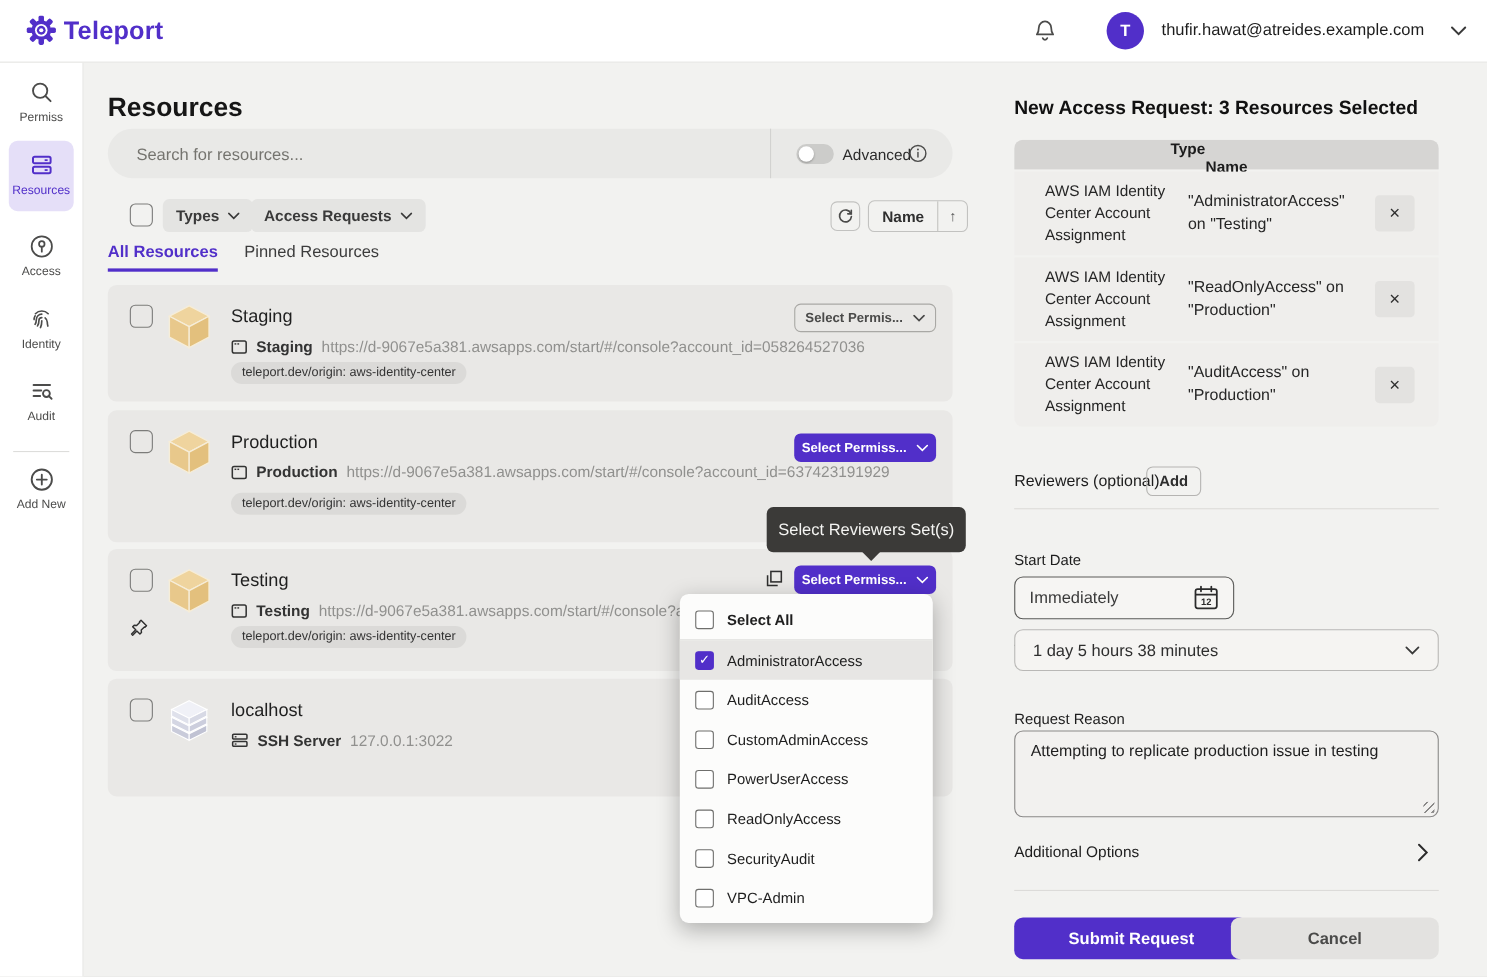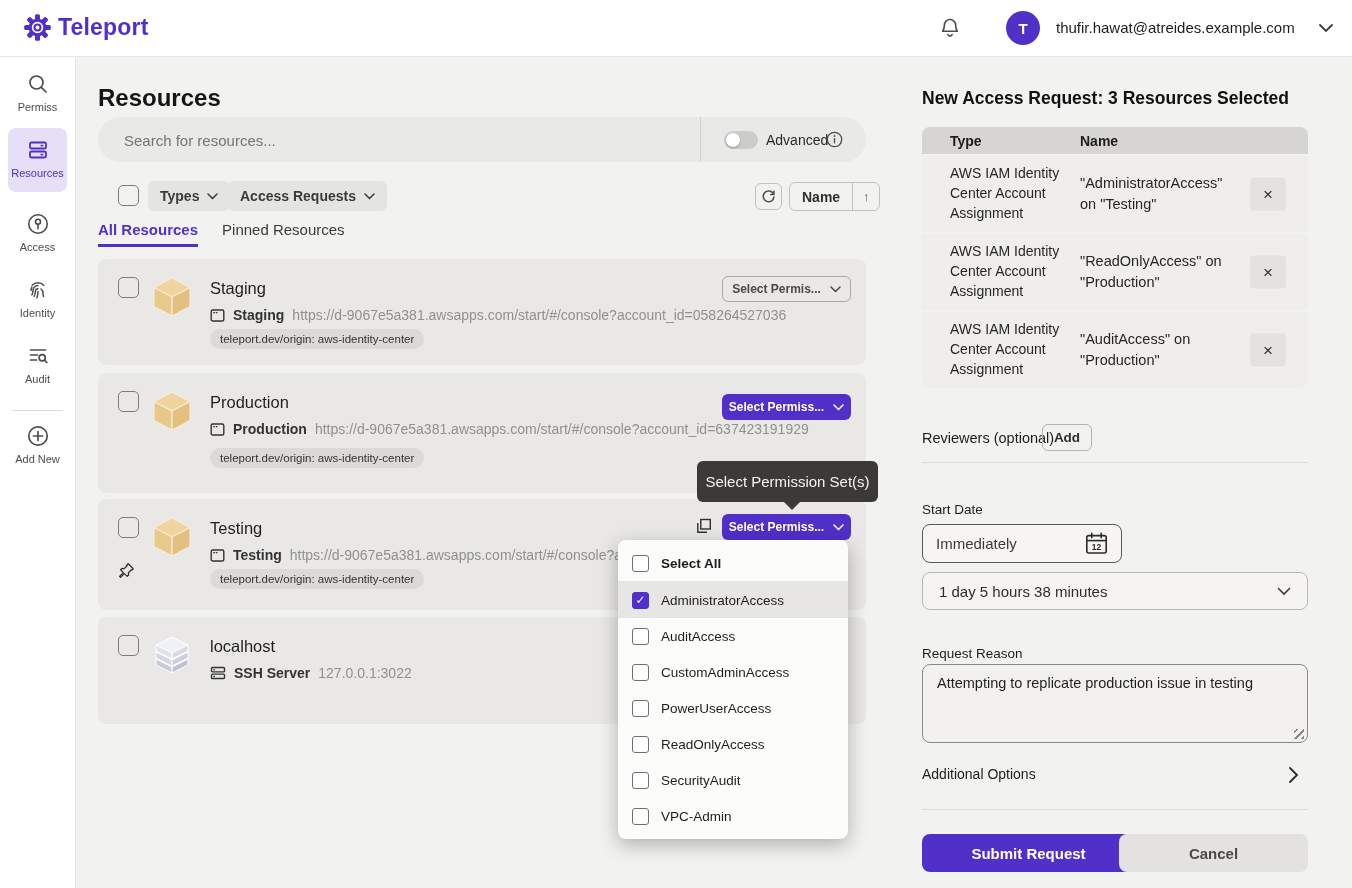--- a/index.html
+++ b/index.html
@@ -72,21 +72,21 @@
   .dd-item{height:36px;display:flex;align-items:center;gap:12px;padding:0 14px;font-size:13.5px;color:#1e1e1e;}
   .dd-item.bold{font-weight:bold;}
   .dd-item.first{border-bottom:1px solid #E4E4E2;}
   .dd-item.highlight{background:#E7E6E4;}
   .dd-cb{width:17px;height:17px;border:1.5px solid #6F6F6D;border-radius:3px;background:#fff;box-sizing:border-box;flex-shrink:0;}
   .dd-cb.checked{background:#512FC9;border-color:#512FC9;color:#fff;display:flex;align-items:center;justify-content:center;font-size:12px;font-weight:bold;}
 
   
   .panel-title{position:absolute;left:922px;top:88px;font-size:17.5px;font-weight:bold;color:#111;width:400px;}
   .req-table{position:absolute;left:922px;top:127px;width:386px;border-radius:8px;overflow:hidden;}
-  .req-thead{height:27px;background:#D6D5D3;display:flex;align-items:center;font-size:14px;font-weight:bold;color:#1c1c1c;}
+  .req-thead{height:27px;background:#D6D5D3;display:flex;align-items:center;font-size:14px;font-weight:bold;color:#1c1c1c;flex-direction:column;}
   .req-thead .c1{padding-left:28px;width:130px;}
   .req-row{background:#EFEEEC;margin-top:2px;display:flex;align-items:center;min-height:76px;position:relative;}
   .req-row .c1{padding-left:28px;width:130px;font-size:14px;color:#262626;line-height:1.42;}
   .req-row .c2{width:162px;font-size:14.5px;color:#262626;line-height:1.42;}
   .close-btn{position:absolute;right:22px;top:50%;transform:translateY(-50%);width:36px;height:33px;background:#E3E2E0;border-radius:4px;display:flex;align-items:center;justify-content:center;font-size:17px;color:#2f2f2f;}
   .reviewers-label{position:absolute;left:922px;top:430px;font-size:14.5px;color:#1d1d1d;}
   .add-btn{position:absolute;left:1042px;top:424px;width:50px;height:27px;border:1px solid #B5B4B2;border-radius:6px;display:flex;align-items:center;justify-content:center;font-size:13.5px;font-weight:bold;color:#2e2e2e;box-sizing:border-box;}
   .hr{position:absolute;left:922px;width:386px;height:1px;background:#DCDBD9;}
   .field-label{position:absolute;left:922px;font-size:13.5px;color:#1d1d1d;display:flex;align-items:center;gap:7px;}
   .date-input{position:absolute;left:922px;top:524px;width:200px;height:39px;border:1.5px solid #5A5A58;border-radius:8px;background:#F6F5F3;box-sizing:border-box;display:flex;align-items:center;font-size:15px;color:#3a3a3a;padding:0 13px;justify-content:space-between;}
@@ -393,21 +393,21 @@
             <rect x="1.5" y="9.1" width="13" height="4.4" rx="1"></rect>
             <rect x="3.4" y="4.2" width="1.6" height="1.2" fill="#333" stroke="none"></rect>
             <rect x="3.4" y="10.8" width="1.6" height="1.2" fill="#333" stroke="none"></rect>
           </svg>
       </span>
       <span class="kind">SSH Server</span>
       <span class="addr">127.0.0.1:3022</span>
     </div>
   </div>
 
-  <div class="tooltip">Select Permission Set(s)</div>
+  <div class="tooltip">Select Reviewers Set(s)</div>
 
   <div class="dropdown">
     <div class="dd-item bold first">
       <span class="dd-cb"></span>
       <span>Select All</span>
     </div>
     <div class="dd-item highlight">
       <span class="dd-cb checked">✓</span>
       <span>AdministratorAccess</span>
     </div>

